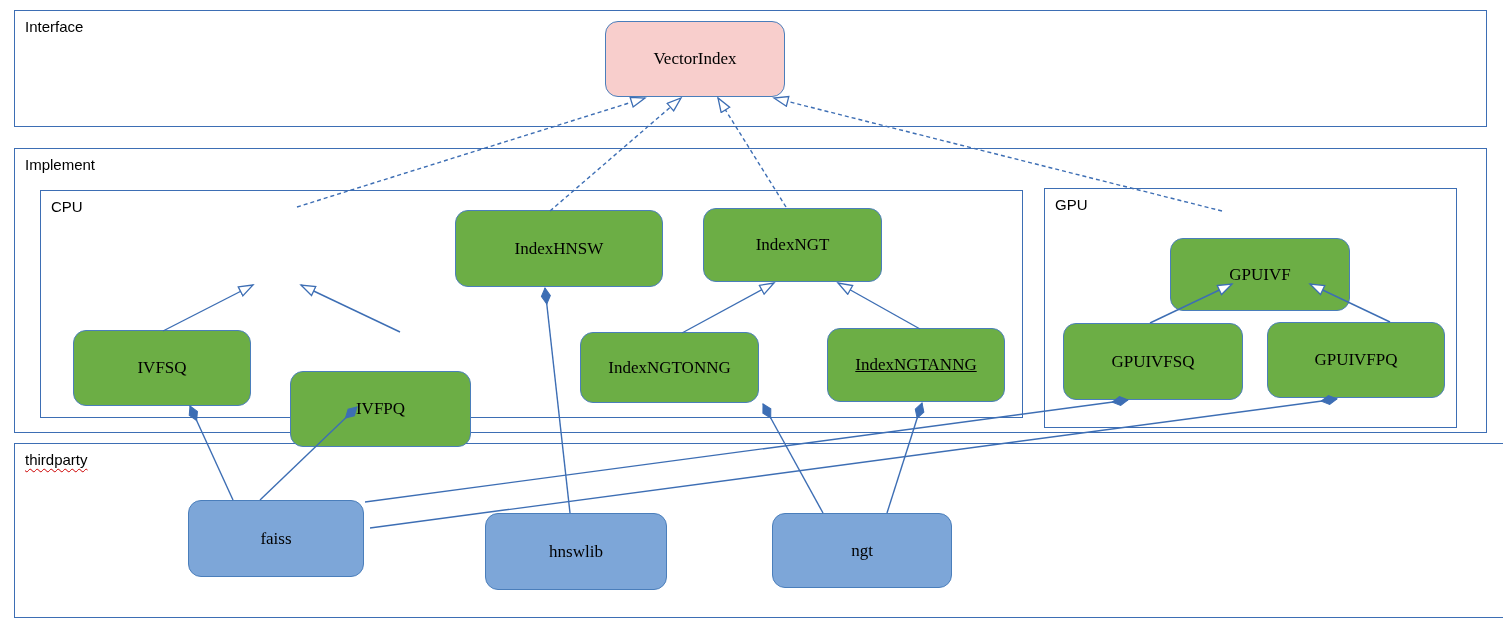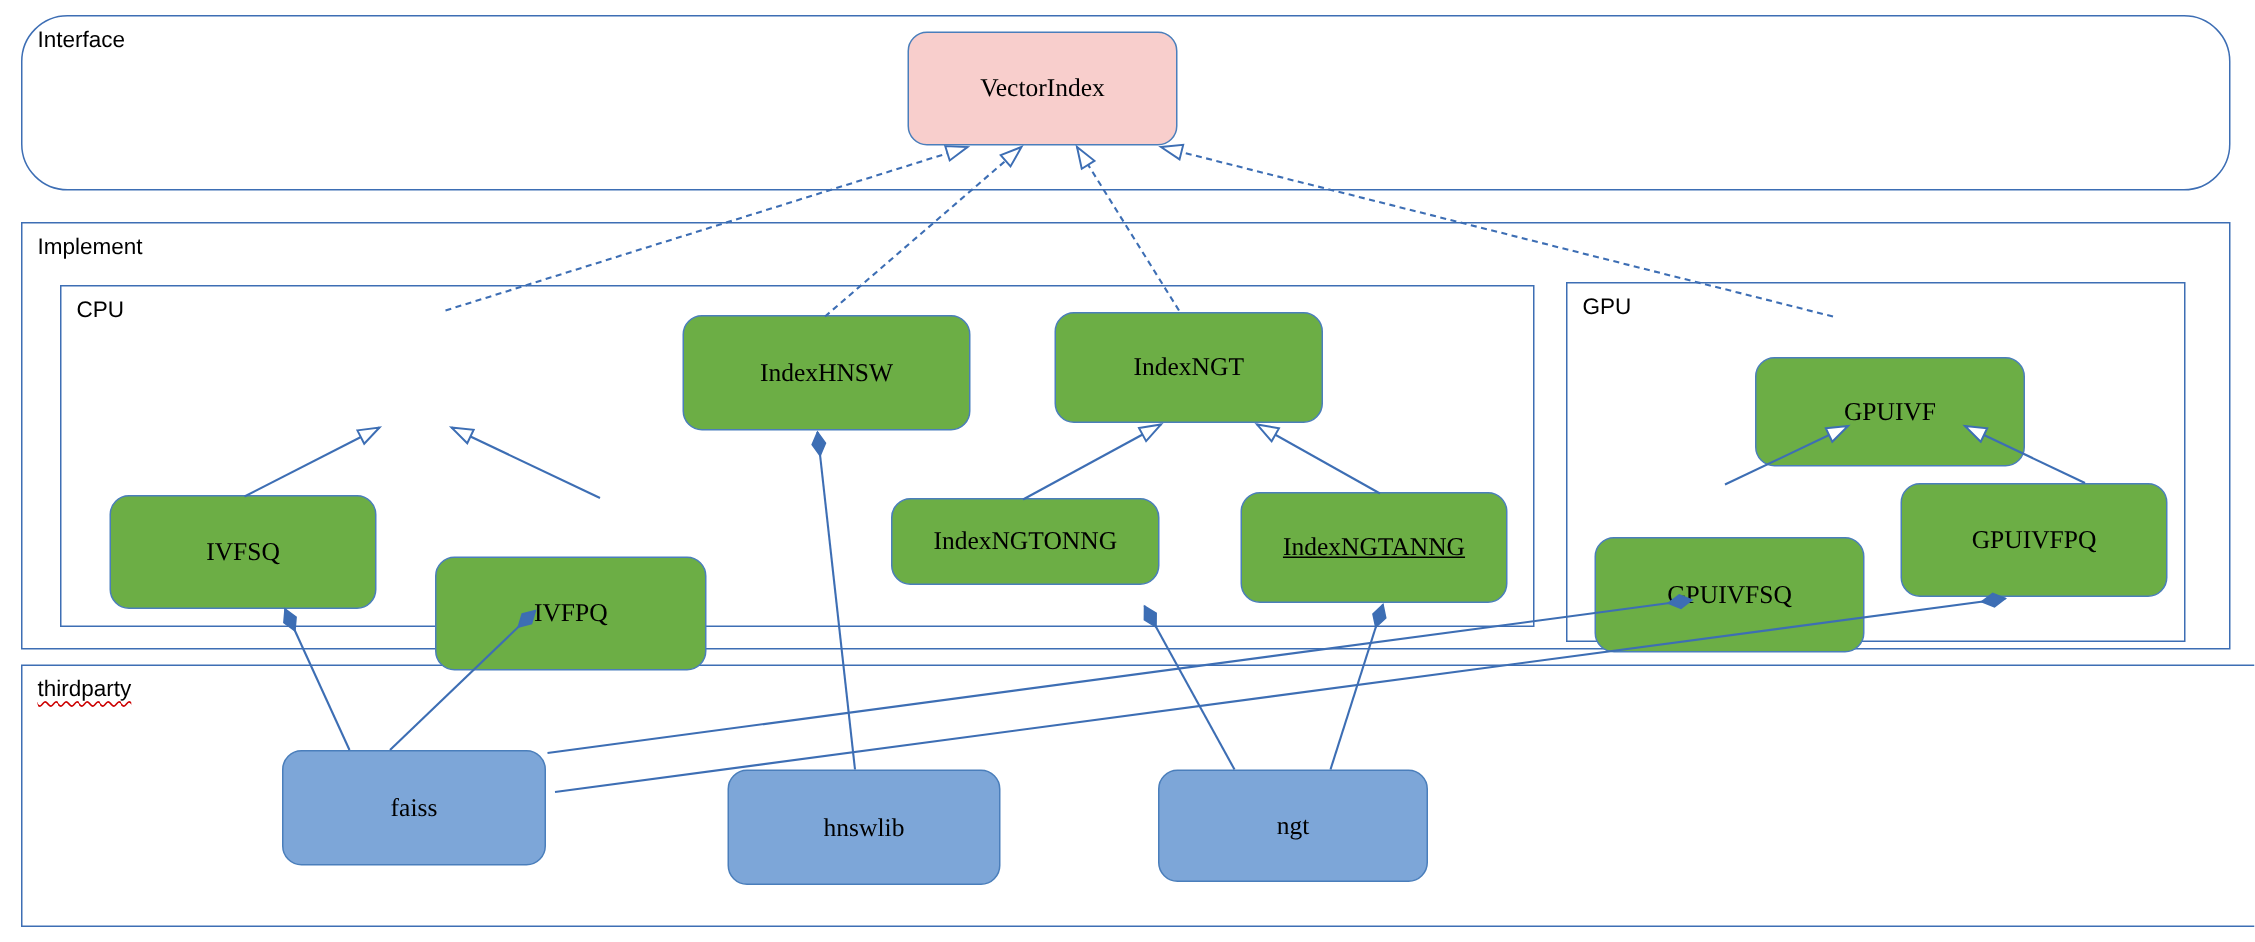--- a/index.html
+++ b/index.html
@@ -42,37 +42,37 @@
   .green{background:var(--implement-node-fill);}
   .blue{background:var(--thirdparty-node-fill);}
 
   svg.edges{position:absolute;left:0;top:0;pointer-events:none;}
   .edge{stroke:var(--connector);stroke-width:1.4;fill:none;}
   .edge.dashed{stroke-dasharray:4 3;}
   .tri-head{fill:#ffffff;stroke:var(--connector);stroke-width:1.3;}
   .diamond-head{fill:var(--connector);stroke:var(--connector);}
 
   
-  #c-interface{left:14px;top:10px;width:1473px;height:117px;border-radius:31px;}
+  #c-interface{left:14px;top:10px;width:1473px;height:117px;}
   #c-implement{left:14px;top:148px;width:1473px;height:285px;}
   #c-cpu{left:40px;top:190px;width:983px;height:228px;}
   #c-gpu{left:1044px;top:188px;width:413px;height:240px;}
   #c-thirdparty{left:14px;top:443px;width:1491px;height:175px;}
 
   
   #n-vectorindex{left:605px;top:21px;width:180px;height:76px;}
   #n-ivf{left:185px;top:208px;width:180px;height:76px;}
-  #n-indexhnsw{left:455px;top:210px;width:192px;height:77px;text-align:right;}
+  #n-indexhnsw{left:455px;top:210px;width:208px;height:77px;text-align:right;}
   #n-indexngt{left:703px;top:208px;width:179px;height:74px;}
   #n-ivfsq{left:73px;top:330px;width:178px;height:76px;}
   #n-ivfpq{left:290px;top:331px;width:181px;height:76px;margin-top:40px;}
-  #n-indexngtonng{left:594px;top:332px;width:179px;height:58px;}
+  #n-indexngtonng{left:580px;top:332px;width:179px;height:71px;}
   #n-indexngtanng{left:827px;top:328px;width:178px;height:74px;text-decoration:underline;}
   #n-gpuivf{left:1170px;top:210px;width:180px;height:73px;margin-top:28px;}
-  #n-gpuivfsq{left:1063px;top:323px;width:180px;height:77px;margin-top:35px;}
+  #n-gpuivfsq{left:1063px;top:323px;width:180px;height:77px;}
   #n-gpuivfpq{left:1267px;top:322px;width:178px;height:76px;}
   #n-faiss{left:188px;top:500px;width:176px;height:77px;}
   #n-hnswlib{left:485px;top:513px;width:182px;height:77px;}
   #n-ngt{left:772px;top:513px;width:180px;height:75px;}
 </style>
 </head>
 <body>
 
 <div class="canvas">
 

